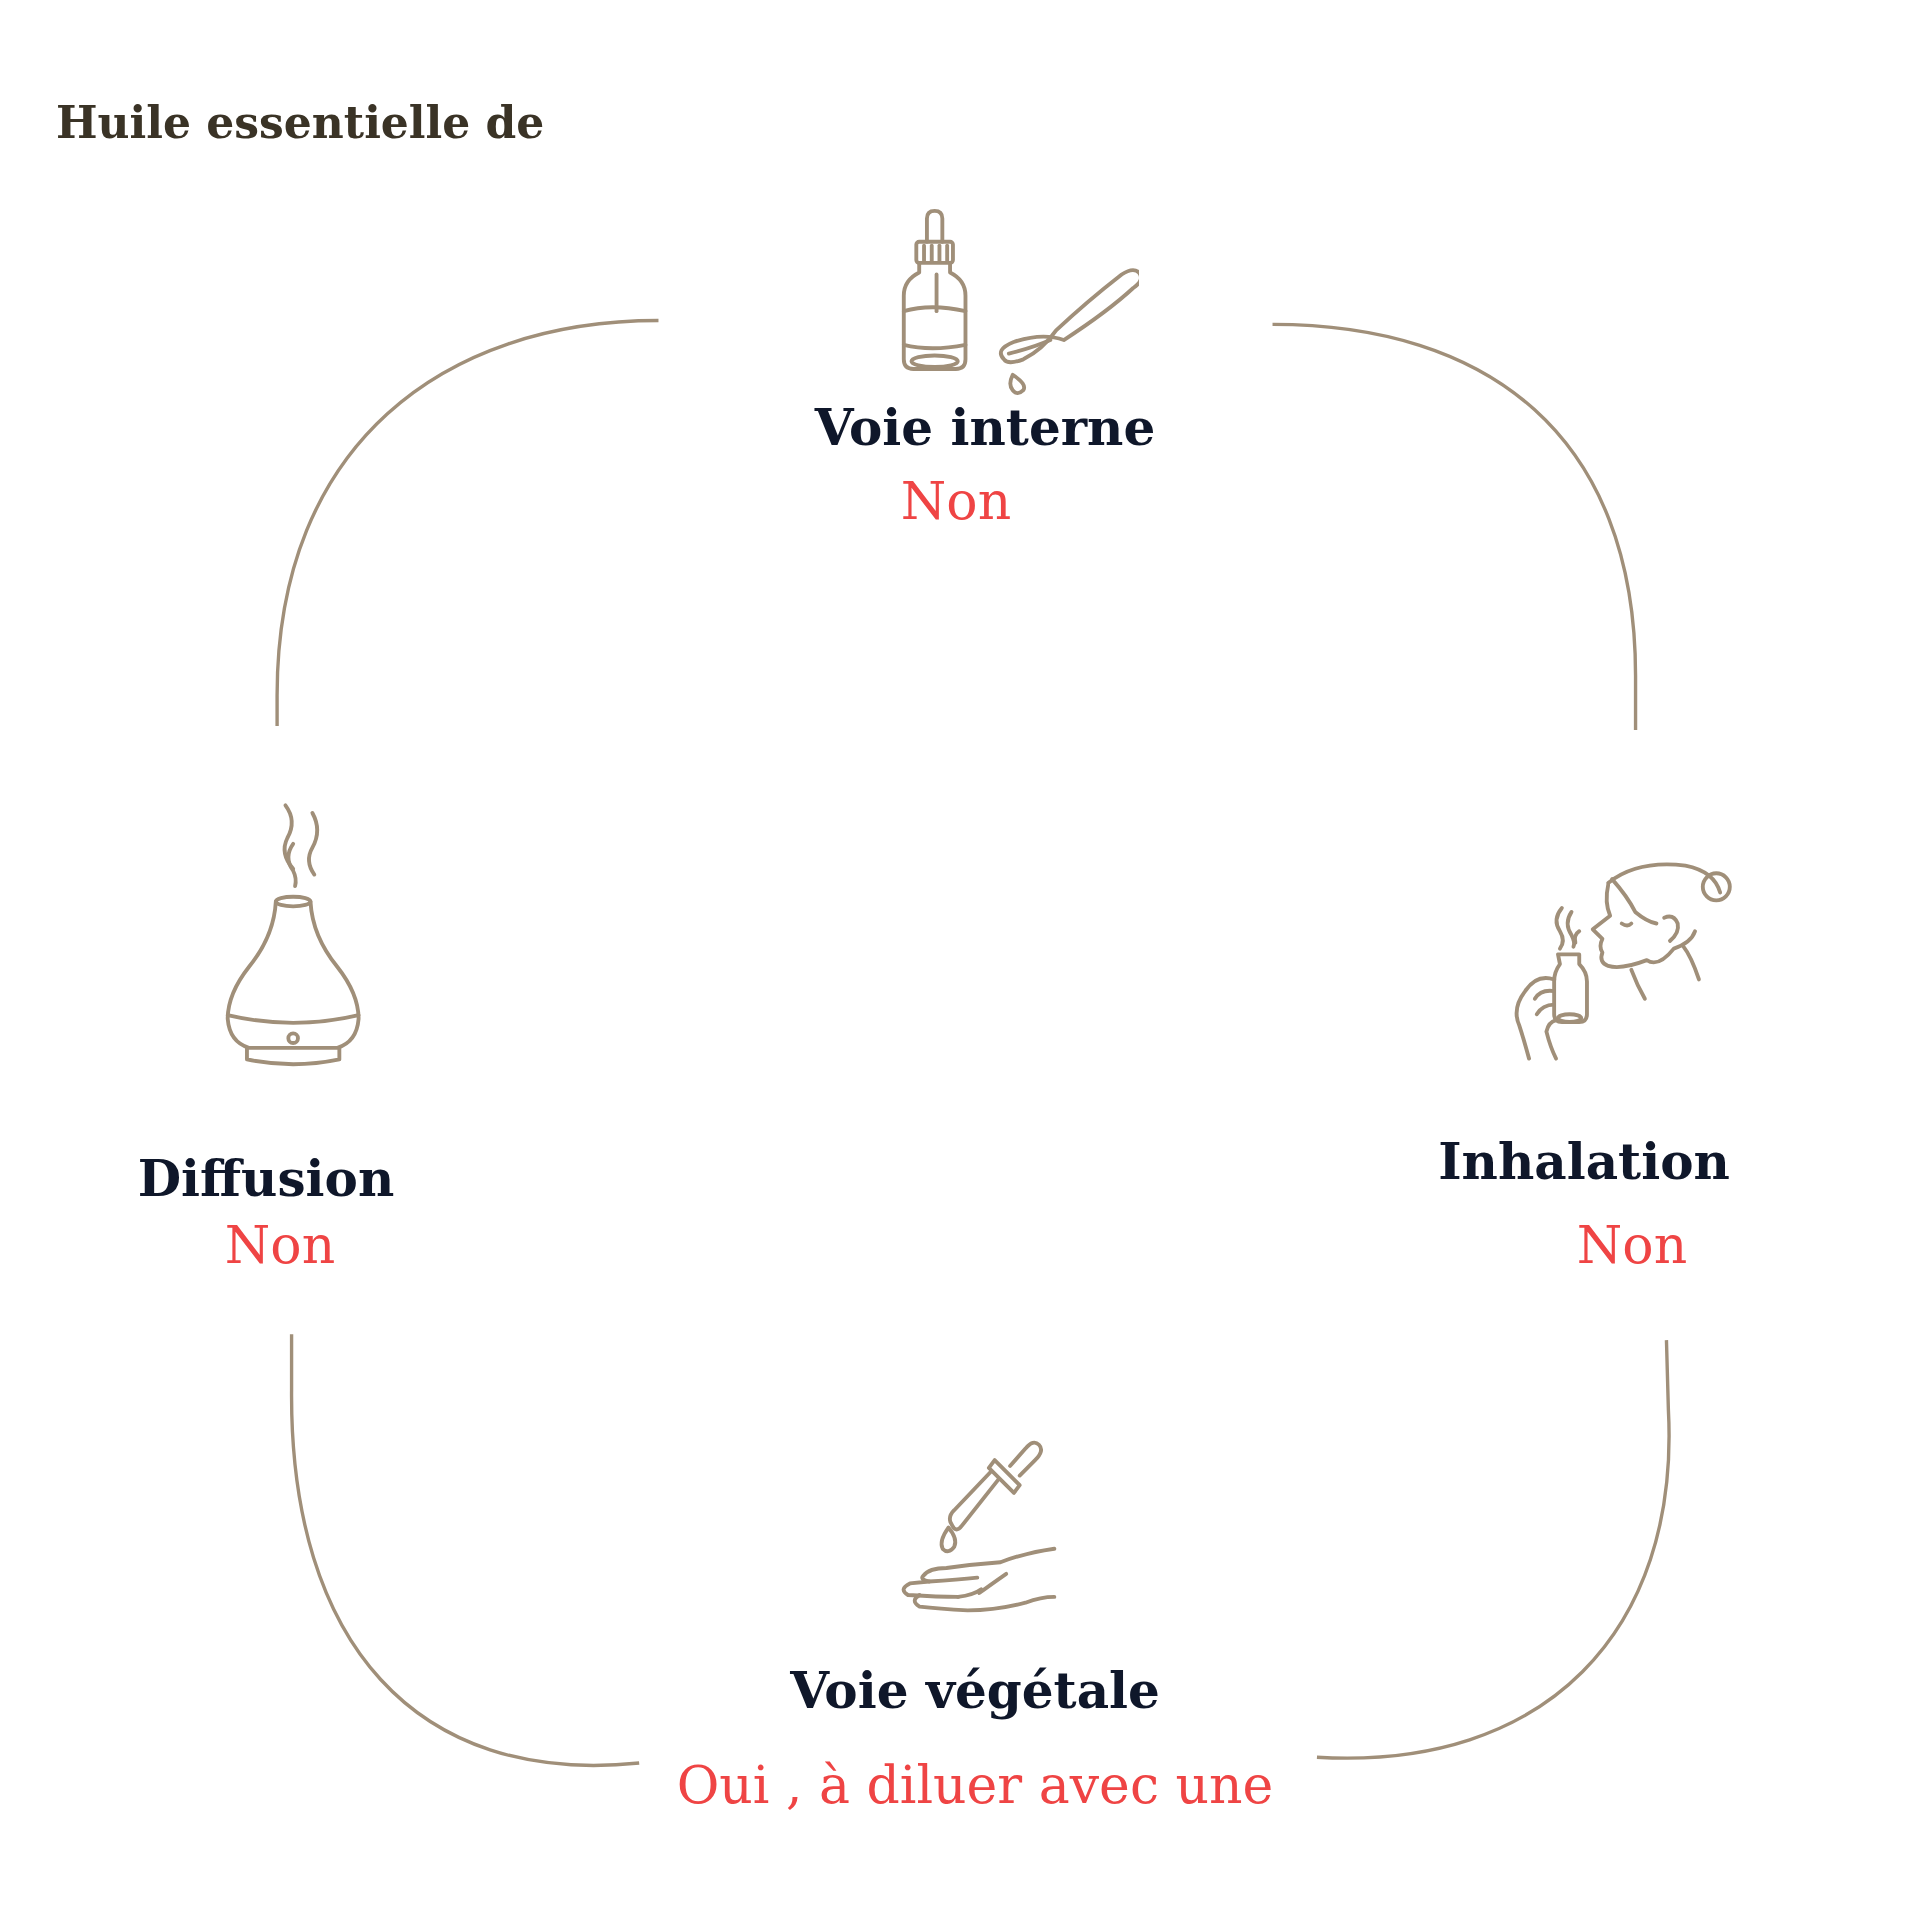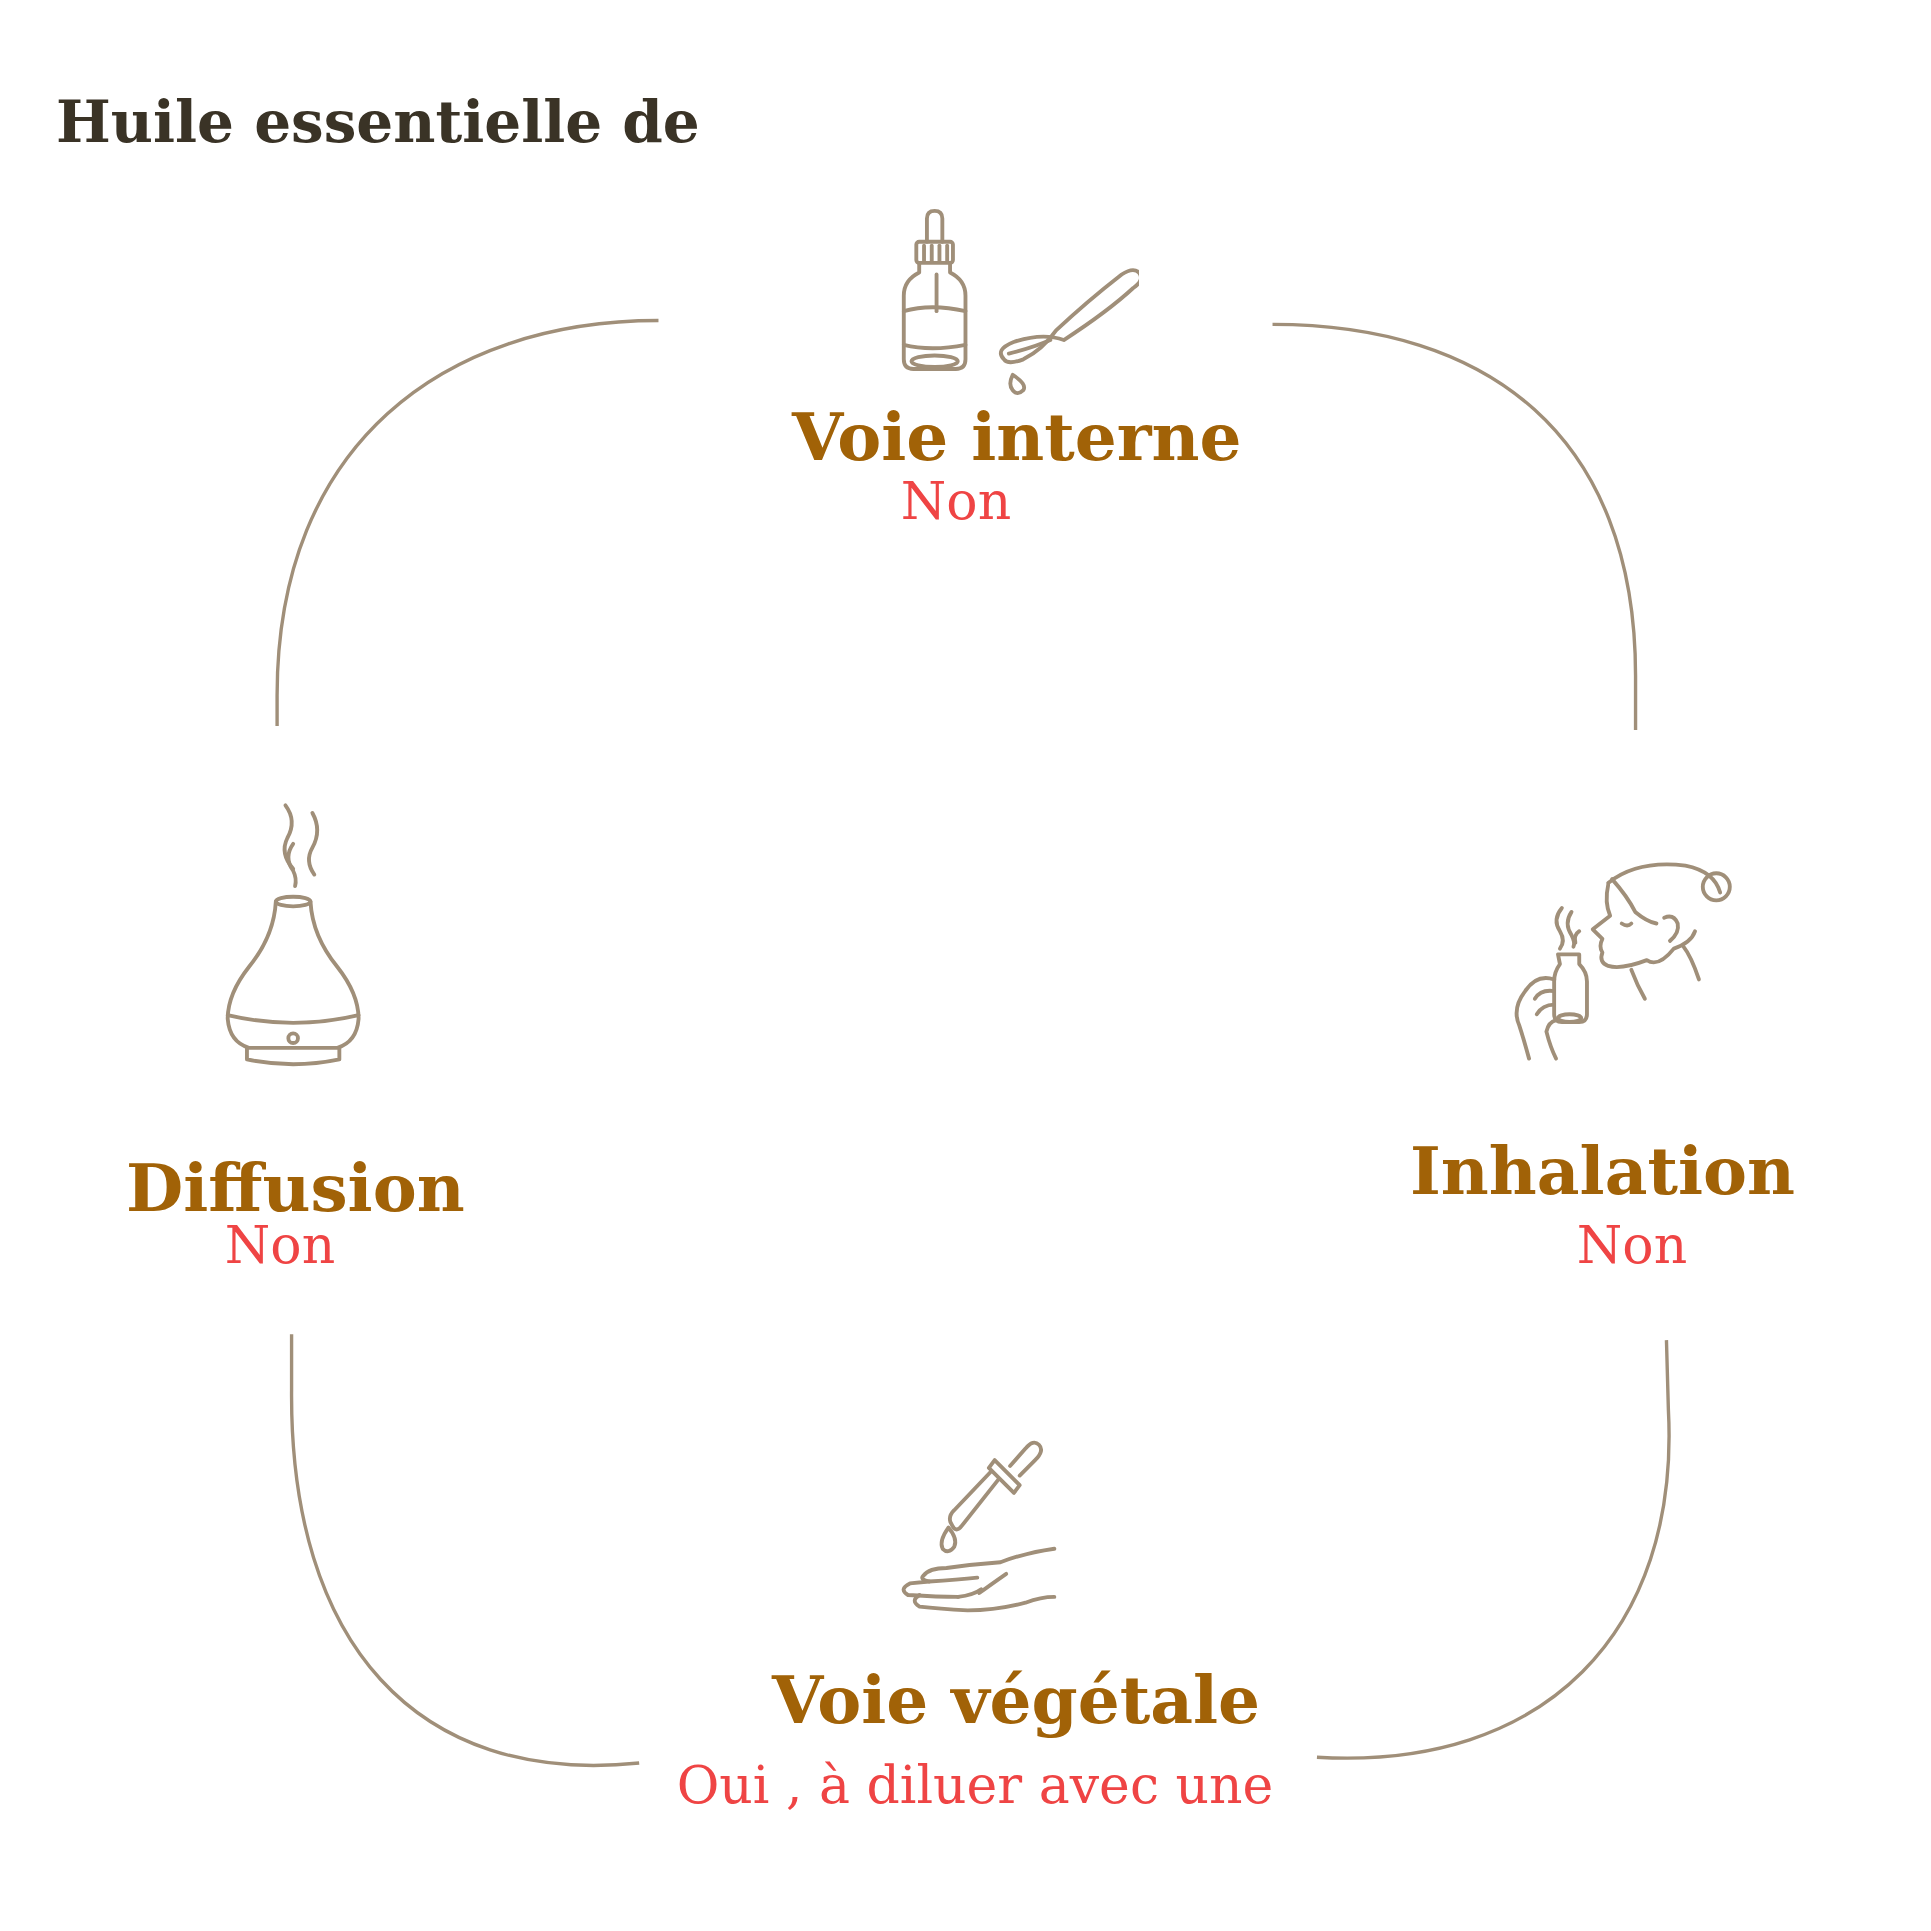--- a/index.html
+++ b/index.html
@@ -1,21 +1,21 @@
 <!DOCTYPE html>
 <html><head>
   <meta charset="utf-8">
   <style>
     html, body { margin: 0; padding: 0; background: #ffffff; }
     body { width: 1931px; height: 1931px; position: relative; overflow: hidden; font-family: "DejaVu Serif", "Liberation Serif", serif; }
-    .title { position: absolute; left: 56px; top: 79px; font-size: 58px; line-height: 87px; font-weight: bold; color: #3a3326; letter-spacing: 0px; }
+    .title { position: absolute; left: 56px; top: 79px; font-size: 44px; line-height: 87px; font-weight: bold; color: #3a3326; letter-spacing: 0px; }
     .title span { display: block; }
     .arcs { position: absolute; left: 0; top: 0; width: 1931px; height: 1931px; }
     .icon { position: absolute; }
-    .label { position: absolute; font-weight: bold; color: #a16207; font-size: 66px; text-align: center; white-space: nowrap; }
+    .label { position: absolute; font-weight: bold; color: #0f172a; font-size: 50px; text-align: center; white-space: nowrap; }
     .value { position: absolute; color: #ef4444; font-size: 52px; text-align: center; white-space: nowrap; }
     .value.multi { line-height: 75px; white-space: normal; }
   </style>
 </head>
 <body>
 
 <div class="title">
   <span>Huile essentielle de</span>
 </div>
 

